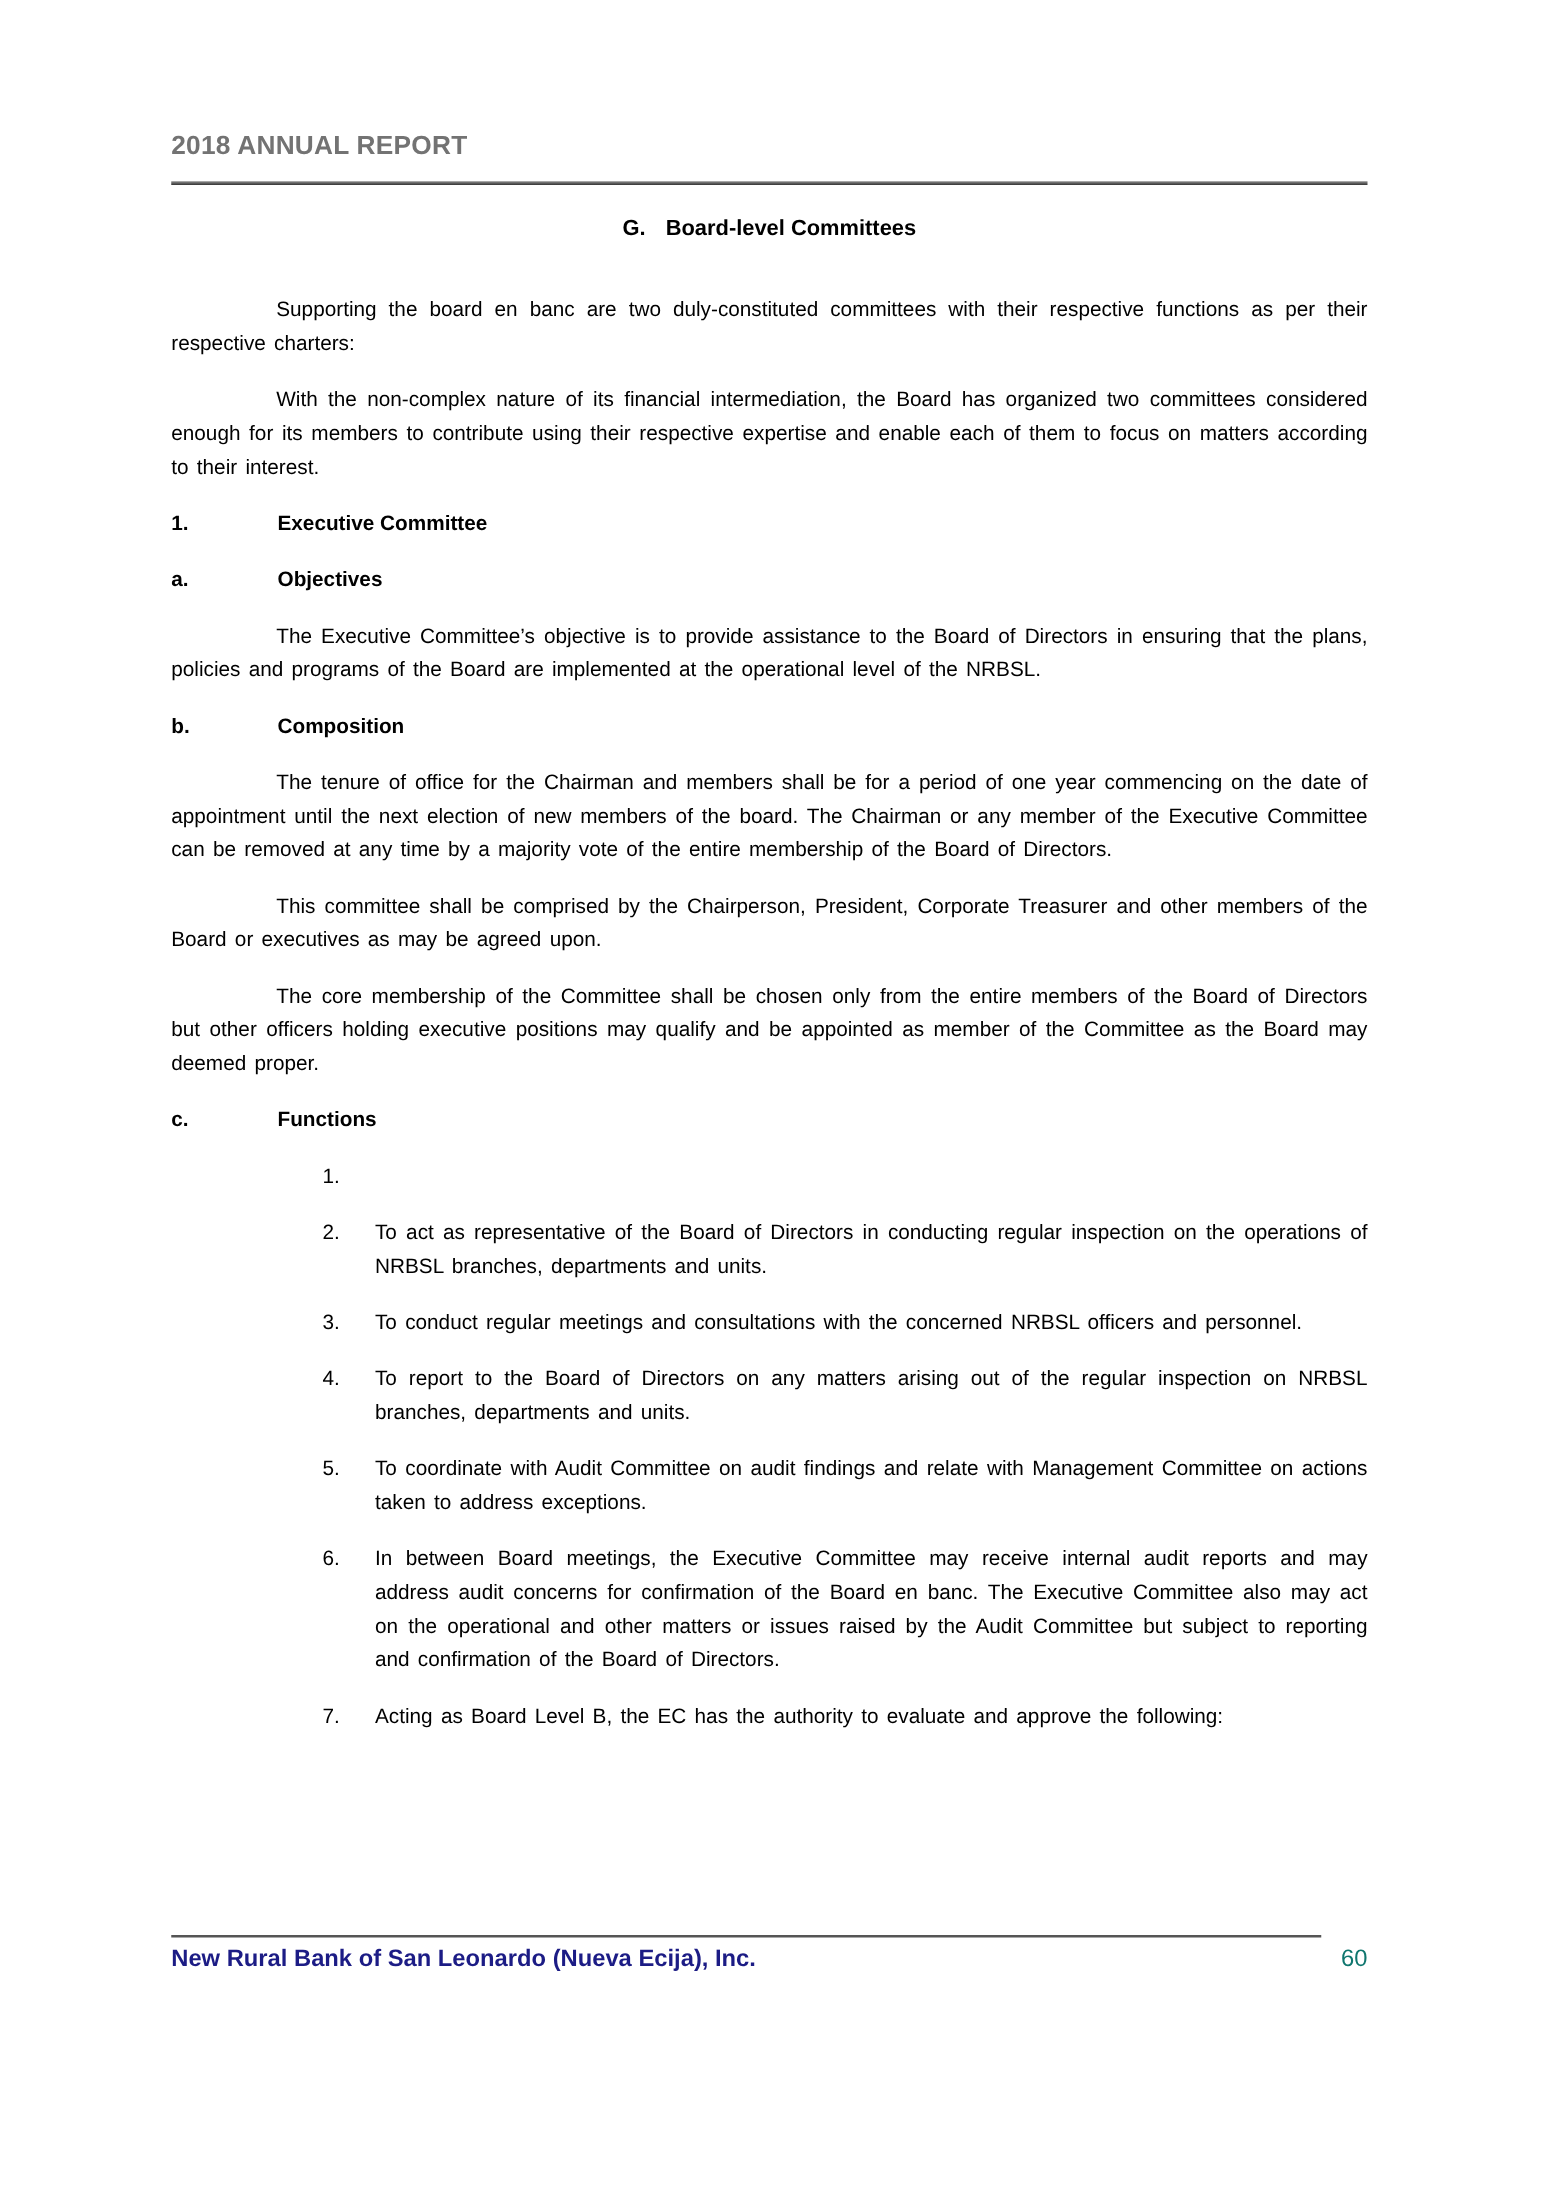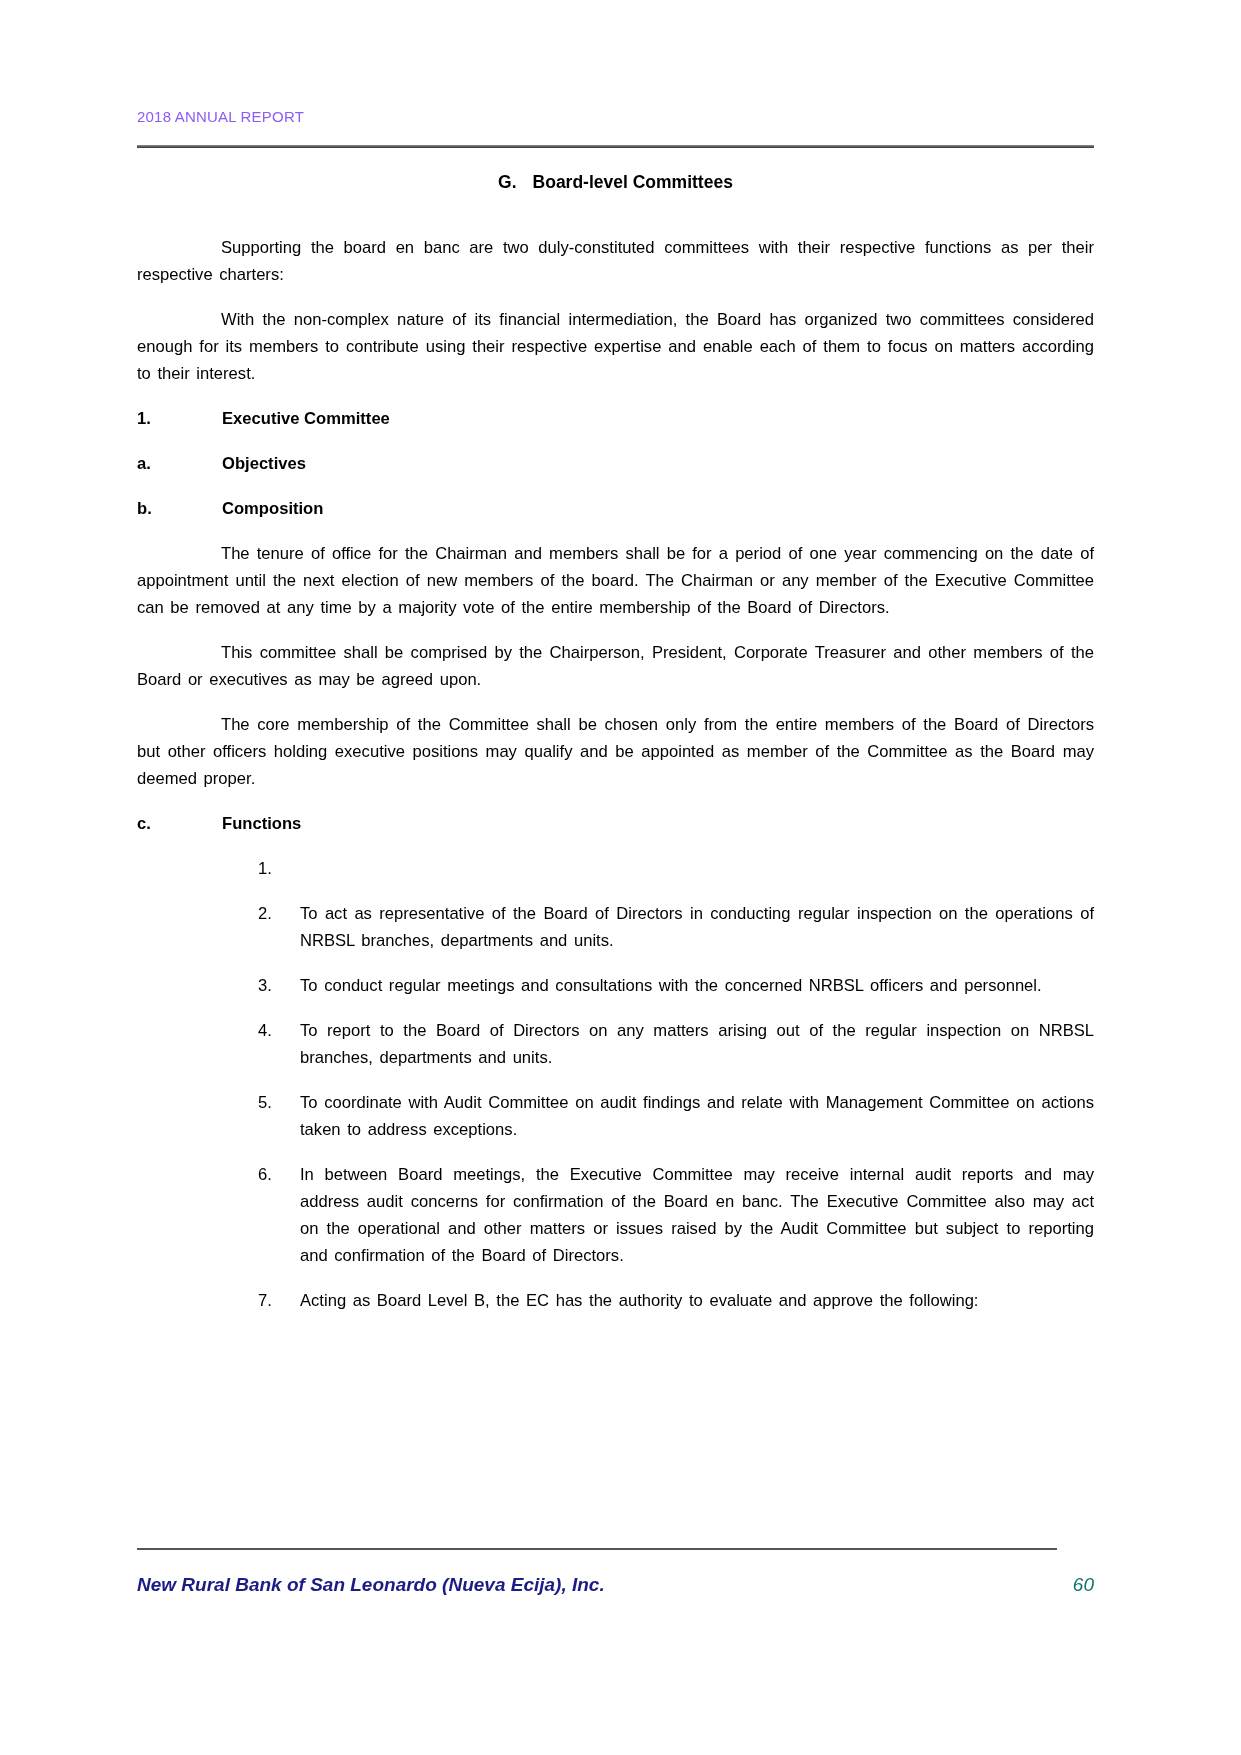--- a/index.html
+++ b/index.html
@@ -15,23 +15,23 @@
   }
   .content {
     position: absolute;
     left: 137px;
     top: 0;
     width: 957px;
   }
   
   .header { padding-top: 103px; }
   .header-title {
-    font-size: 15px;
-    font-weight: 400;
-    color: #8b5cf6;
+    font-size: 21px;
+    font-weight: 700;
+    color: #737373;
     line-height: 27px;
     letter-spacing: 0.2px;
   }
   .header-rule {
     margin-top: 15px;
     height: 3px;
     background: linear-gradient(180deg, #909090, #333333);
   }
   
   .doc-title {
@@ -76,25 +76,24 @@
     left: 137px;
     width: 957px;
     top: 1548px;
   }
   .footer-rule {
     width: 920px;
     height: 2px;
     background: #555555;
   }
   .footer-row {
-    margin-top: 24px;
+    margin-top: 7px;
     display: flex;
     justify-content: space-between;
     align-items: flex-start;
-    font-style: italic;
   }
   .footer-bank {
     font-size: 19px;
     font-weight: 700;
     color: #1c1c85;
   }
   .footer-page {
     font-size: 19px;
     color: #0f766e;
   }
@@ -119,20 +118,21 @@
 
     <div class="heading">
       <span class="hlabel">1.</span>
       <span>Executive Committee</span>
     </div>
 
     <div class="heading">
       <span class="hlabel">a.</span>
       <span>Objectives</span>
     </div>
+    <p class="par indent">The Executive Committee’s objective is to provide assistance to the Board of Directors in ensuring that the plans, policies and programs of the Board are implemented at the operational level of the NRBSL.</p>
 
     <div class="heading">
       <span class="hlabel">b.</span>
       <span>Composition</span>
     </div>
     <p class="par indent">The tenure of office for the Chairman and members shall be for a period of one year commencing on the date of appointment until the next election of new members of the board. The Chairman or any member of the Executive Committee can be removed at any time by a majority vote of the entire membership of the Board of Directors.</p>
     <p class="par indent">This committee shall be comprised by the Chairperson, President, Corporate Treasurer and other members of the Board or executives as may be agreed upon.</p>
     <p class="par indent">The core membership of the Committee shall be chosen only from the entire members of the Board of Directors but other officers holding executive positions may qualify and be appointed as member of the Committee as the Board may deemed proper.</p>
 
     <div class="heading">

